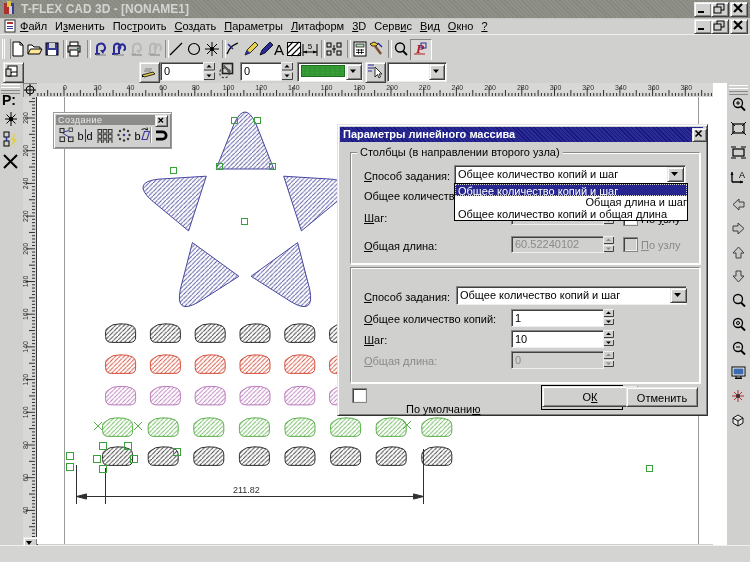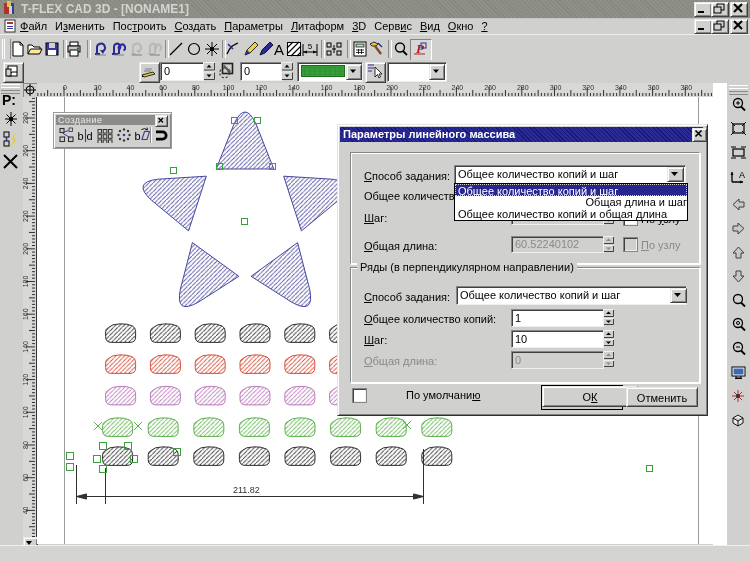--- a/index.html
+++ b/index.html
@@ -646,20 +646,21 @@
     <div class="abs" style="left:3px;top:1px;font:bold 11px 'Liberation Sans',sans-serif;color:#fff;">Параметры линейного массива</div>
     <div class="abs btn" style="left:352px;top:1px;width:13px;height:12px;">
         <svg width="11" height="10">
           <path d="M2.5 1.5 L8.5 7.5 M8.5 1.5 L2.5 7.5" stroke="#000" stroke-width="1.6"></path>
         </svg>
       </div>
   </div>
 
   <fieldset class="abs" style="left:12px;top:27px;width:348px;height:110px;margin:0;padding:0;
      border:1px solid;border-color:#868686 #fff #fff #868686;box-shadow:1px 1px 0 #fff, inset 1px 1px 0 #fff;"></fieldset>
+  <div class="lbl abs" style="left:19px;top:21px;background:#d0d0ce;padding:0 3px;">Столбцы (в направлении второго узла)</div>
 
   <div class="lbl abs" style="left:26px;top:45px;"><u>С</u>пособ задания:</div>
 
   <div class="abs edit" style="left:116px;top:40px;width:230px;height:17px;">
     <div class="abs" style="left:3px;top:2px;">Общее количество копий и шаг</div>
     <div class="abs btn" style="left:212px;top:1px;width:15px;height:13px;">
         <svg width="13" height="11">
           <path d="M3 4 L6.5 8 L10 4 Z" fill="#000"></path>
         </svg>
       </div>
@@ -700,21 +701,20 @@
       <rect x="0" y="9" width="11" height="7" fill="#d0d0ce"></rect>
       <path d="M0.5 16 V9.5 H10.5" stroke="#efefef" fill="none"></path>
       <path d="M10.5 10 V15.5 H1" stroke="#404040" fill="none"></path>
       <path d="M3 11.5 L5.5 14 L8 11.5 Z" fill="#8a8a8a"></path>
     </svg>
   <div class="abs" style="left:285px;top:112px;width:13px;height:13px;background:#d0d0ce;border:1px solid #868686;box-shadow:inset 1px 1px 0 #404040, inset -1px -1px 0 #efefef;"></div>
   <div class="lbl abs gray" style="left:303px;top:114px;"><u>П</u>о узлу</div>
 
   <fieldset class="abs" style="left:12px;top:142px;width:348px;height:114px;margin:0;padding:0;
      border:1px solid;border-color:#868686 #fff #fff #868686;box-shadow:1px 1px 0 #fff, inset 1px 1px 0 #fff;"></fieldset>
-  <div class="lbl abs" style="left:19px;top:136px;background:#d0d0ce;padding:0 3px;">Ряды (в перпендикулярном направлении)</div>
 
   <div class="lbl abs" style="left:26px;top:166px;"><u>С</u>пособ задания:</div>
   <div class="abs edit" style="left:118px;top:161px;width:229px;height:17px;">
     <div class="abs" style="left:3px;top:2px;">Общее количество копий и шаг</div>
     <div class="abs btn" style="left:213px;top:1px;width:15px;height:13px;">
         <svg width="13" height="11">
           <path d="M3 4 L6.5 8 L10 4 Z" fill="#000"></path>
         </svg>
       </div>
   </div>
@@ -758,21 +758,21 @@
       <path d="M0.5 8 V0.5 H10.5" stroke="#efefef" fill="none"></path>
       <path d="M10.5 1 V7.5 H1" stroke="#404040" fill="none"></path>
       <path d="M3 5 L5.5 2.5 L8 5 Z" fill="#8a8a8a"></path>
       <rect x="0" y="9" width="11" height="7" fill="#d0d0ce"></rect>
       <path d="M0.5 16 V9.5 H10.5" stroke="#efefef" fill="none"></path>
       <path d="M10.5 10 V15.5 H1" stroke="#404040" fill="none"></path>
       <path d="M3 11.5 L5.5 14 L8 11.5 Z" fill="#8a8a8a"></path>
     </svg>
 
   <div class="abs" style="left:14px;top:263px;width:13px;height:13px;background:#fff;border:1px solid #868686;box-shadow:inset 1px 1px 0 #404040, inset -1px -1px 0 #efefef;"></div>
-  <div class="lbl abs" style="left:32px;top:264px;padding-left:36px;">По умолчани<u>ю</u></div>
+  <div class="lbl abs" style="left:32px;top:278px;padding-left:36px;">По умолчани<u>ю</u></div>
 
   <div class="abs" style="left:203px;top:260px;width:80px;height:23px;border:1px solid #000;">
     <div class="btn" style="width:96px;height:21px;text-align:center;font:11px 'Liberation Sans',sans-serif;padding-top:4px;box-sizing:border-box;">О<u>К</u></div>
   </div>
   <div class="abs btn" style="left:288px;top:262px;width:72px;height:20px;text-align:center;font:11px 'Liberation Sans',sans-serif;padding-top:4px;box-sizing:border-box;">Отменить</div>
 
   <div class="abs" style="left:116px;top:58px;width:232px;height:36px;background:#fff;border:1px solid #000;z-index:30;">
     <div style="height:12px;background:#26268e;color:#fff;font:11px 'Liberation Sans',sans-serif;padding-left:2px;border:1px dotted #d0d0ce;box-sizing:border-box;">Общее количество копий и шаг</div>
     <div style="height:12px;font:11px 'Liberation Sans',sans-serif;padding-left:3px;text-align:right;">Общая длина и шаг</div>
     <div style="height:12px;font:11px 'Liberation Sans',sans-serif;padding-left:3px;">Общее количество копий и общая длина</div>

